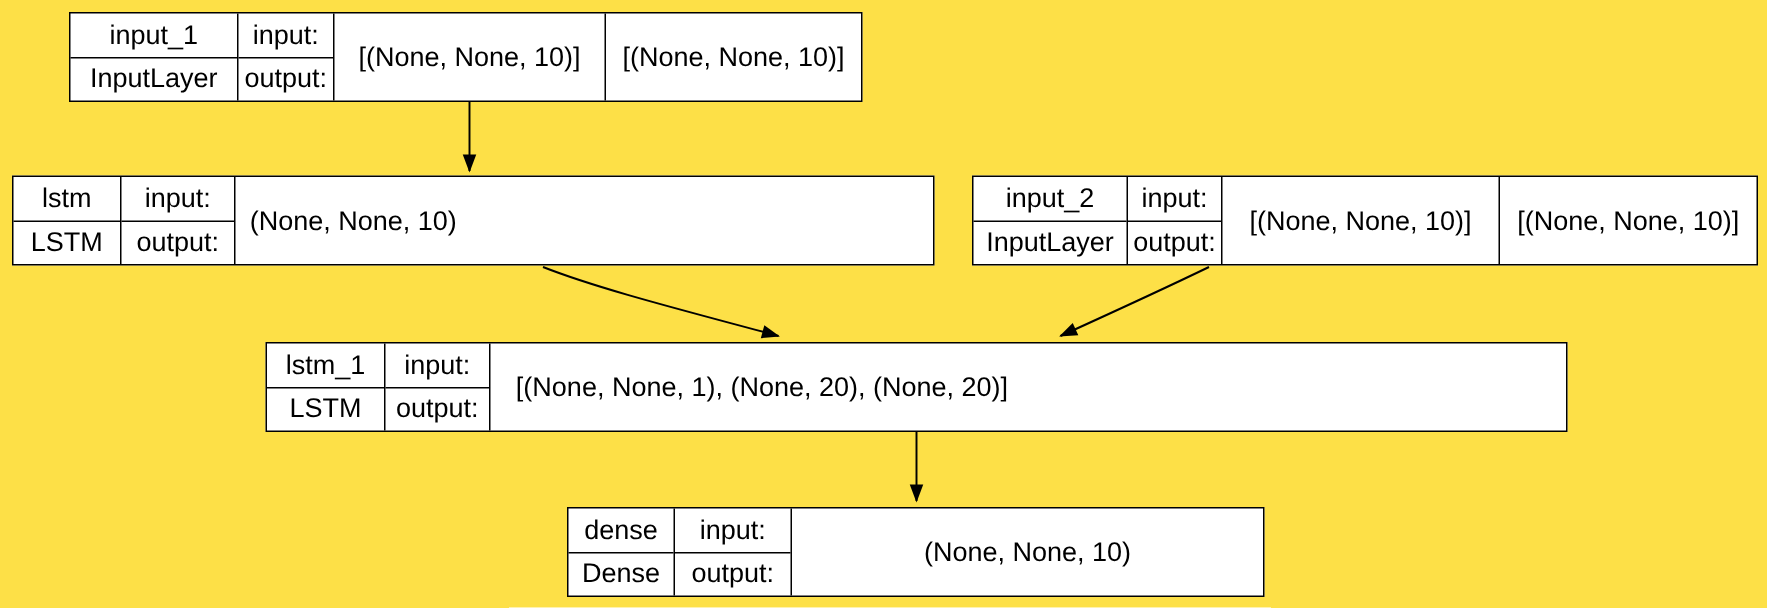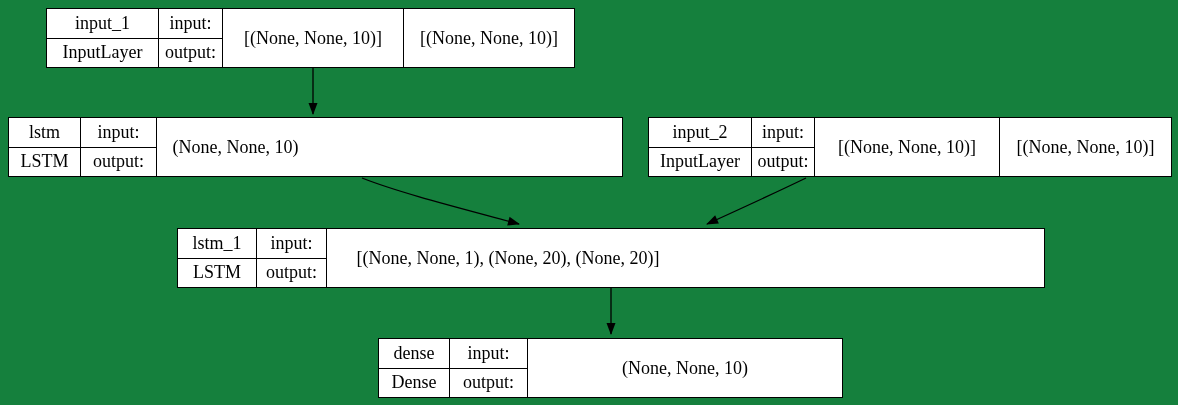--- a/index.html
+++ b/index.html
@@ -4,22 +4,22 @@
 <style>
   html, body {
     margin: 0;
     padding: 0;
     background: #ffffff;
   }
   .canvas {
     position: relative;
     width: 1178px;
     height: 405px;
-    background: #15803d;
-    font-family: Liberation Serif, serif;
+    background: #fde047;
+    font-family: Liberation Sans, sans-serif;
     font-size: 18px;
     color: #000000;
     overflow: hidden;
   }
   .edges-layer {
     position: absolute;
     left: 0;
     top: 0;
     width: 1178px;
     height: 405px;

